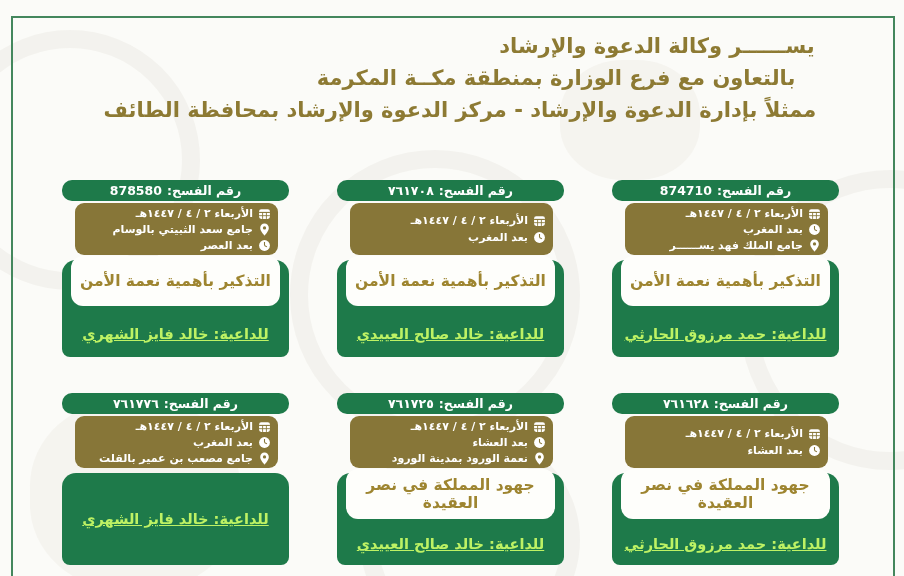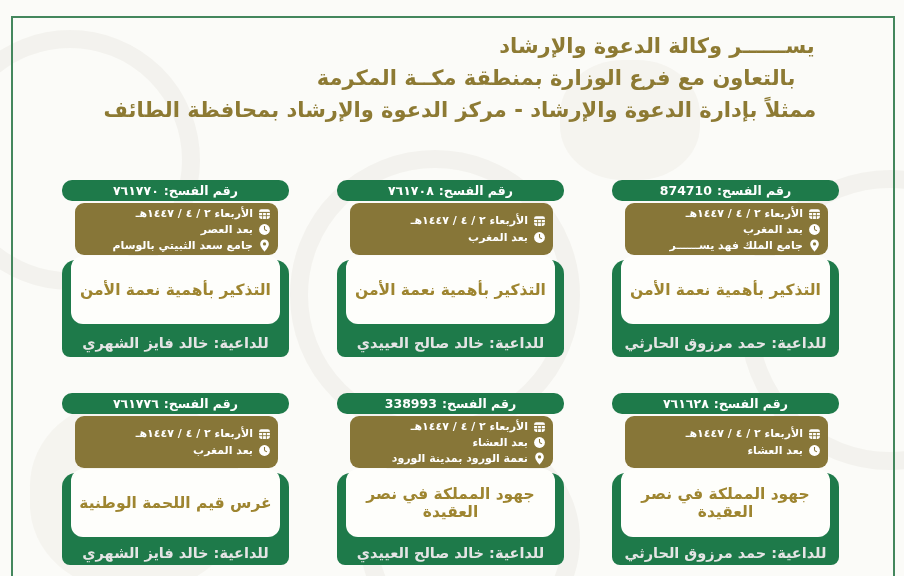--- a/index.html
+++ b/index.html
@@ -41,28 +41,28 @@
   }
   .info-row { display:flex; align-items:center; gap:5px; height:17px; white-space:nowrap; }
   .info-icon { width:13px; height:13px; flex:none; display:inline-flex; }
   .info-icon svg { width:13px; height:13px; }
   .card-body {
     background:#1e7a4a; margin-top:5px; flex:1;
     border-radius:14px 14px 8px 8px;
     display:flex; flex-direction:column;
   }
   .card-title {
-    position:relative; top:-4px; margin:0 9px; height:68px; flex:none;
+    position:relative; top:-4px; margin:0 9px; height:50px; flex:none;
     background:#fefefb; border-radius:12px;
     display:flex; align-items:center; justify-content:center;
     color:#9e8530; font-size:15.5px; font-weight:bold; text-align:center;
   }
   .card-preacher {
     flex:1; display:flex; align-items:center; justify-content:center;
-    color:#e5e5e5; font-size:14.5px; font-weight:bold; text-align:center;
+    color:#bef264; font-size:14.5px; font-weight:bold; text-align:center;text-decoration:underline;
   }
 </style>
 </head>
 <body>
 
 <div class="page">
 
   <div class="wm ring" style="left:-60px; top:30px; width:260px; height:260px;"></div>
   <div class="wm ring" style="left:290px; top:150px; width:290px; height:290px;"></div>
   <div class="wm ring" style="left:740px; top:170px; width:300px; height:300px;"></div>
@@ -153,54 +153,54 @@
     </div>
     <div class="card-body">
       <div class="card-title">التذكير بأهمية نعمة الأمن</div>
       <div class="card-preacher">للداعية: خالد صالح العييدي</div>
     </div>
   </div>
 
   <div class="card" style="left:62px; top:180px; height:177px;">
     <div class="card-header">
       <span>رقم الفسح:</span>
-      <span>٧٦١٧٧٠</span>
-    </div>
-    <div class="card-info">
-      <div class="info-row">
-        <span class="info-icon">
-            <svg viewBox="0 0 24 24">
-              <rect x="2" y="4" width="20" height="18" rx="4" fill="#fff"></rect>
-              <line x1="2" y1="10" x2="22" y2="10" stroke="#877638" stroke-width="2"></line>
-              <line x1="8.5" y1="10" x2="8.5" y2="22" stroke="#877638" stroke-width="1.6"></line>
-              <line x1="15.5" y1="10" x2="15.5" y2="22" stroke="#877638" stroke-width="1.6"></line>
-              <line x1="2" y1="16" x2="22" y2="16" stroke="#877638" stroke-width="1.6"></line>
-            </svg>
-          </span>
-        <span>الأربعاء ٢ / ٤ / ١٤٤٧هـ</span>
-      </div>
-      <div class="info-row">
-        <span class="info-icon">
-            <svg viewBox="0 0 24 24">
-              <circle cx="12" cy="12" r="10" fill="#fff"></circle>
-              <line x1="12" y1="12" x2="12" y2="5.5" stroke="#877638" stroke-width="2"></line>
-              <line x1="12" y1="12" x2="16.5" y2="14.5" stroke="#877638" stroke-width="2"></line>
-            </svg>
-          </span>
-        <span>بعد العصر</span>
+      <span>878580</span>
+    </div>
+    <div class="card-info">
+      <div class="info-row">
+        <span class="info-icon">
+            <svg viewBox="0 0 24 24">
+              <rect x="2" y="4" width="20" height="18" rx="4" fill="#fff"></rect>
+              <line x1="2" y1="10" x2="22" y2="10" stroke="#877638" stroke-width="2"></line>
+              <line x1="8.5" y1="10" x2="8.5" y2="22" stroke="#877638" stroke-width="1.6"></line>
+              <line x1="15.5" y1="10" x2="15.5" y2="22" stroke="#877638" stroke-width="1.6"></line>
+              <line x1="2" y1="16" x2="22" y2="16" stroke="#877638" stroke-width="1.6"></line>
+            </svg>
+          </span>
+        <span>الأربعاء ٢ / ٤ / ١٤٤٧هـ</span>
       </div>
       <div class="info-row">
         <span class="info-icon">
             <svg viewBox="0 0 24 24">
               <path d="M12 1C7.6 1 4 4.6 4 9c0 6 8 14 8 14s8-8 8-14c0-4.4-3.6-8-8-8z" fill="#fff"></path>
               <circle cx="12" cy="9" r="3" fill="#877638"></circle>
             </svg>
           </span>
         <span>جامع سعد الثبيتي بالوسام</span>
       </div>
+      <div class="info-row">
+        <span class="info-icon">
+            <svg viewBox="0 0 24 24">
+              <circle cx="12" cy="12" r="10" fill="#fff"></circle>
+              <line x1="12" y1="12" x2="12" y2="5.5" stroke="#877638" stroke-width="2"></line>
+              <line x1="12" y1="12" x2="16.5" y2="14.5" stroke="#877638" stroke-width="2"></line>
+            </svg>
+          </span>
+        <span>بعد العصر</span>
+      </div>
     </div>
     <div class="card-body">
       <div class="card-title">التذكير بأهمية نعمة الأمن</div>
       <div class="card-preacher">للداعية: خالد فايز الشهري</div>
     </div>
   </div>
 
   <div class="card" style="left:612px; top:393px; height:172px;">
     <div class="card-header">
       <span>رقم الفسح:</span>
@@ -232,21 +232,21 @@
     </div>
     <div class="card-body">
       <div class="card-title">جهود المملكة في نصر العقيدة</div>
       <div class="card-preacher">للداعية: حمد مرزوق الحارثي</div>
     </div>
   </div>
 
   <div class="card" style="left:337px; top:393px; height:172px;">
     <div class="card-header">
       <span>رقم الفسح:</span>
-      <span>338993</span>
+      <span>٧٦١٧٢٥</span>
     </div>
     <div class="card-info">
       <div class="info-row">
         <span class="info-icon">
             <svg viewBox="0 0 24 24">
               <rect x="2" y="4" width="20" height="18" rx="4" fill="#fff"></rect>
               <line x1="2" y1="10" x2="22" y2="10" stroke="#877638" stroke-width="2"></line>
               <line x1="8.5" y1="10" x2="8.5" y2="22" stroke="#877638" stroke-width="1.6"></line>
               <line x1="15.5" y1="10" x2="15.5" y2="22" stroke="#877638" stroke-width="1.6"></line>
               <line x1="2" y1="16" x2="22" y2="16" stroke="#877638" stroke-width="1.6"></line>
@@ -301,20 +301,28 @@
       <div class="info-row">
         <span class="info-icon">
             <svg viewBox="0 0 24 24">
               <circle cx="12" cy="12" r="10" fill="#fff"></circle>
               <line x1="12" y1="12" x2="12" y2="5.5" stroke="#877638" stroke-width="2"></line>
               <line x1="12" y1="12" x2="16.5" y2="14.5" stroke="#877638" stroke-width="2"></line>
             </svg>
           </span>
         <span>بعد المغرب</span>
       </div>
-    </div>
-    <div class="card-body">
-      <div class="card-title">غرس قيم اللحمة الوطنية</div>
+      <div class="info-row">
+        <span class="info-icon">
+            <svg viewBox="0 0 24 24">
+              <path d="M12 1C7.6 1 4 4.6 4 9c0 6 8 14 8 14s8-8 8-14c0-4.4-3.6-8-8-8z" fill="#fff"></path>
+              <circle cx="12" cy="9" r="3" fill="#877638"></circle>
+            </svg>
+          </span>
+        <span>جامع مصعب بن عمير بالقلت</span>
+      </div>
+    </div>
+    <div class="card-body">
       <div class="card-preacher">للداعية: خالد فايز الشهري</div>
     </div>
   </div>
 
 </div>
 
 </body></html>

